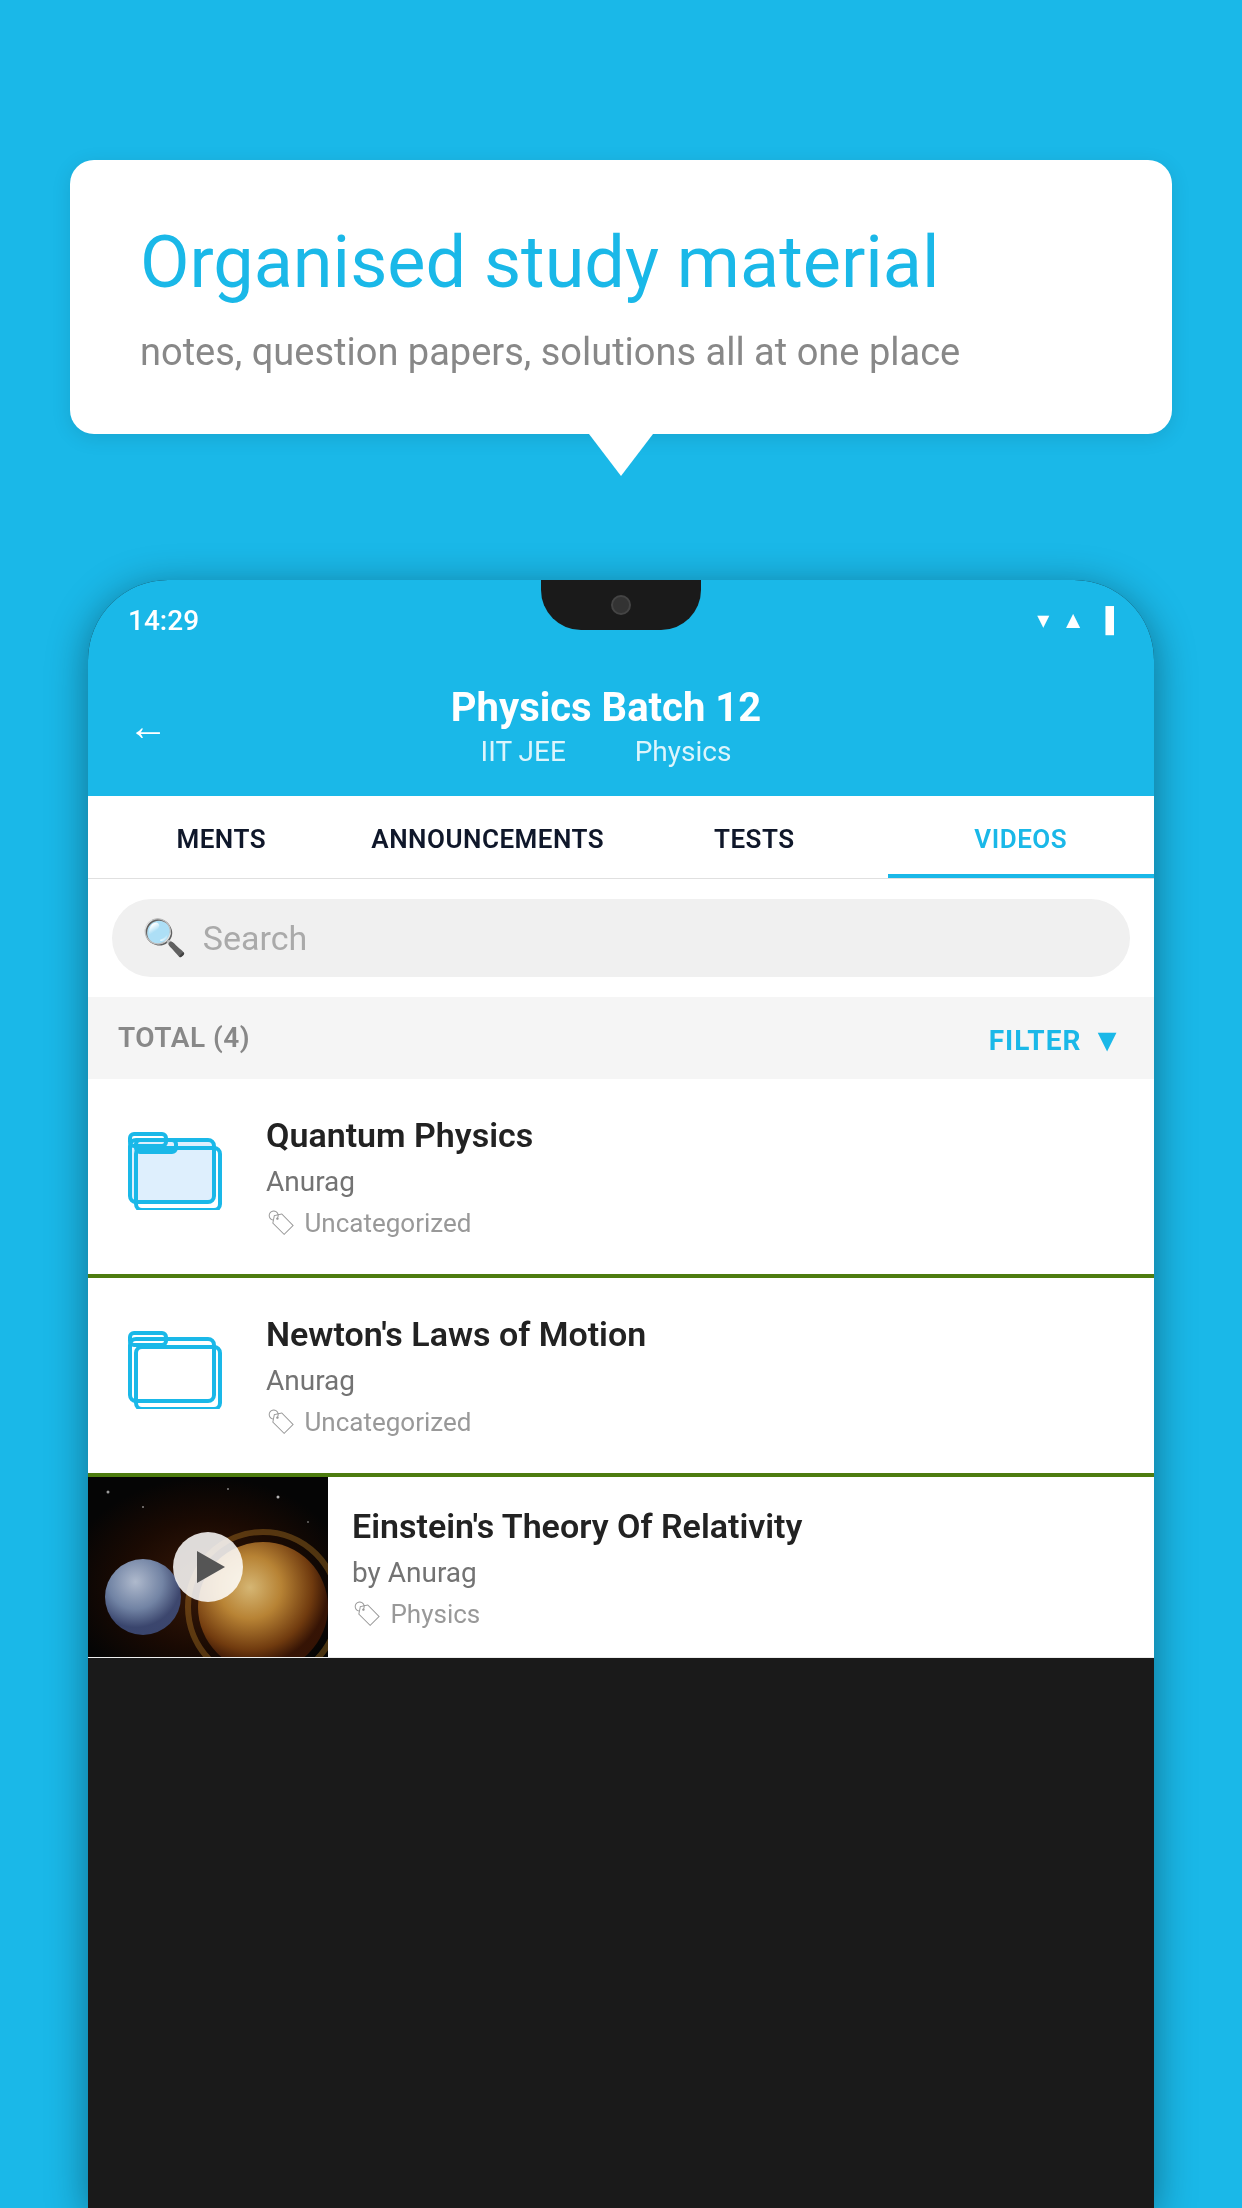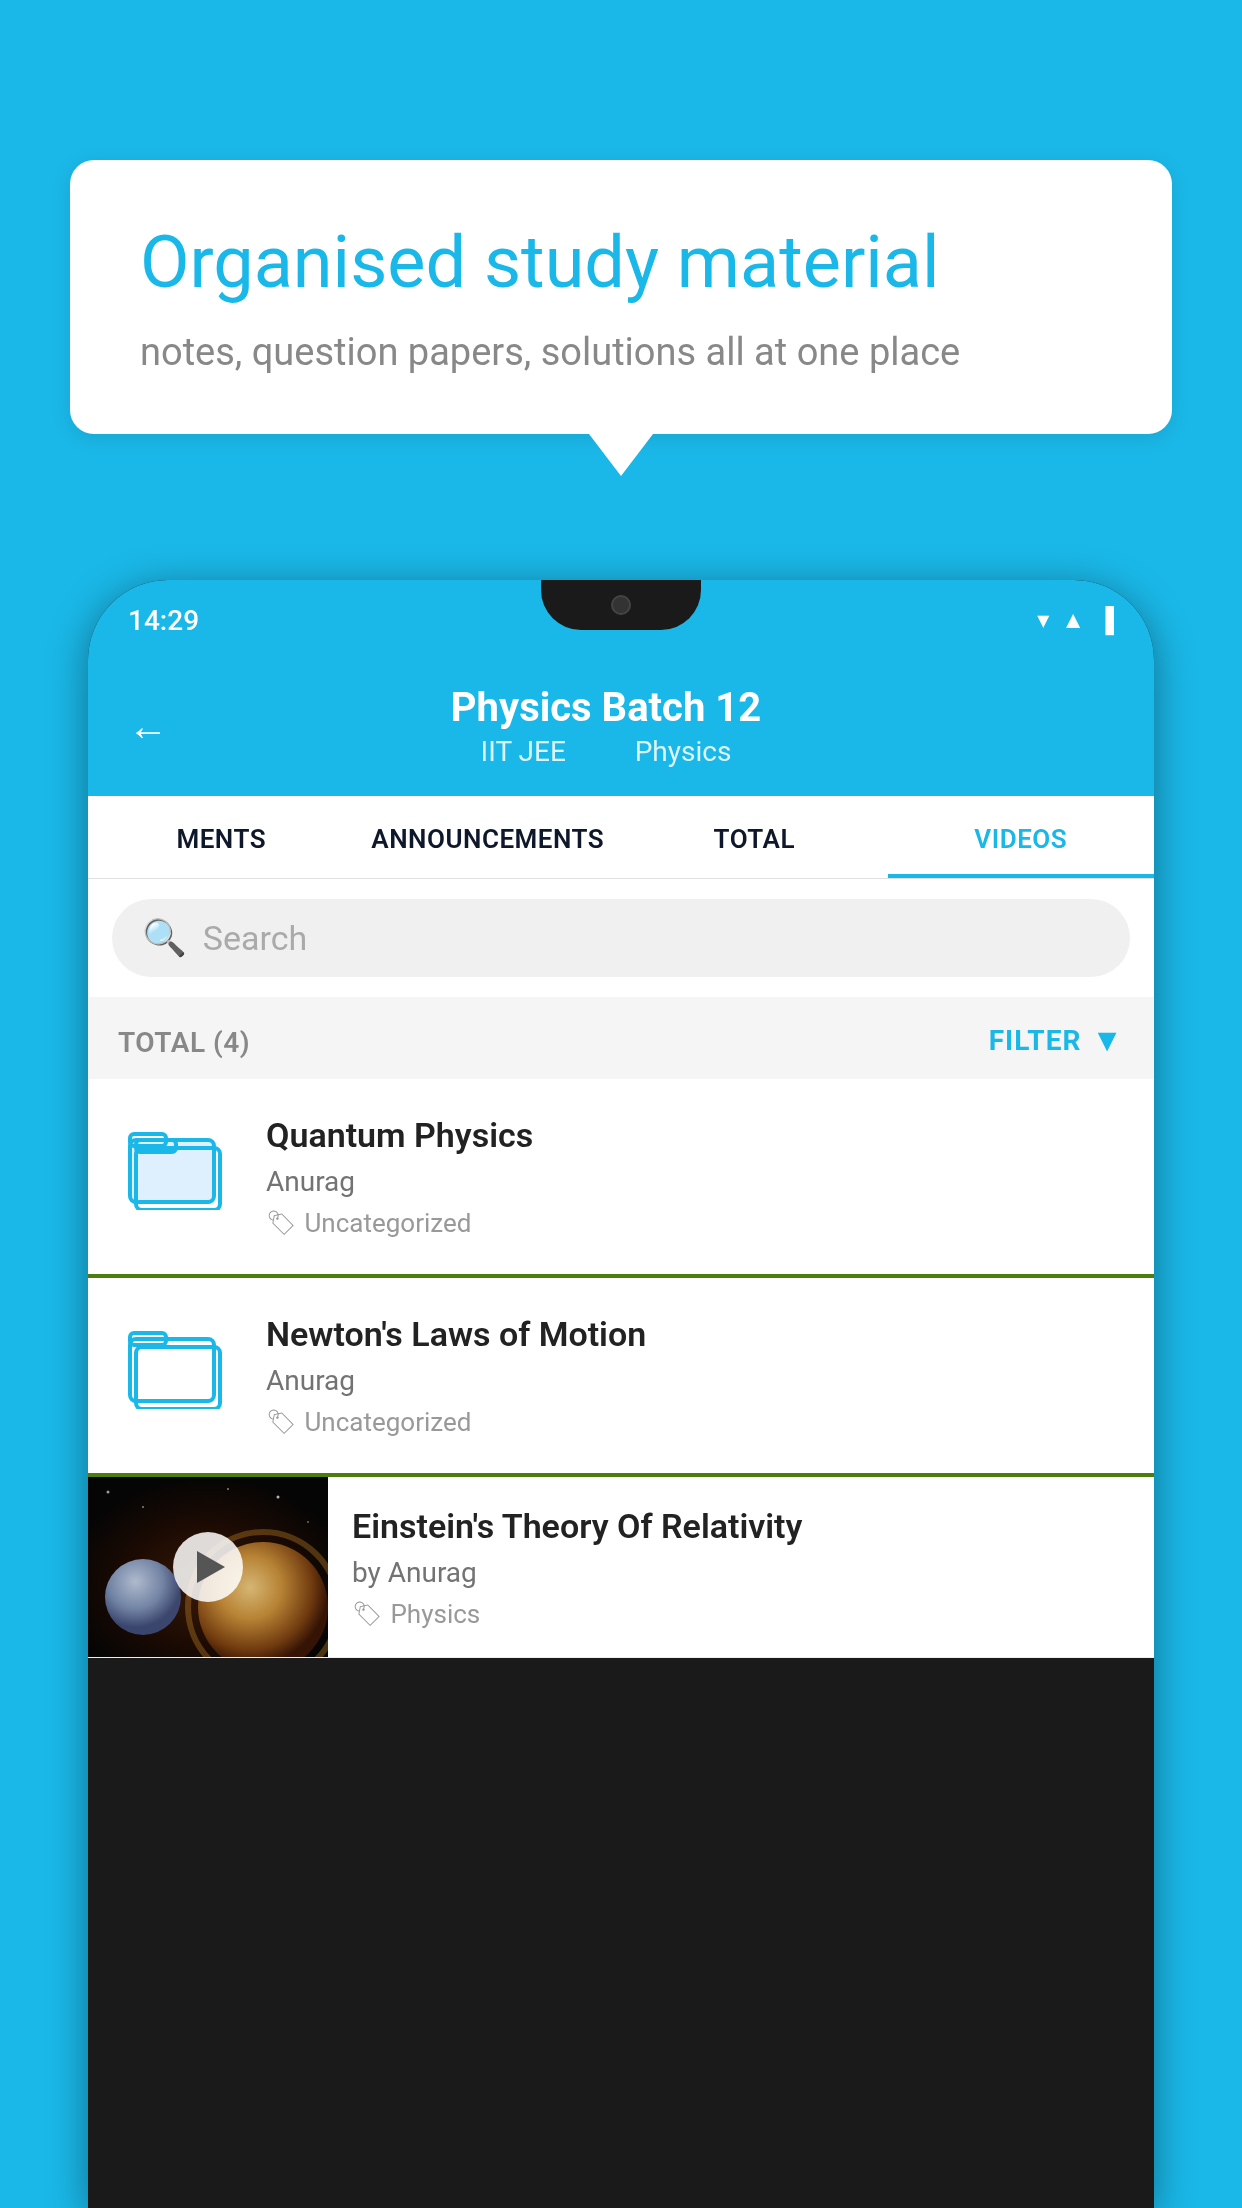--- a/index.html
+++ b/index.html
@@ -211,21 +211,21 @@
 
     .search-placeholder {
       color: #aaa;
       font-size: 34px;
     }
 
     
     .filter-row {
       display: flex;
       justify-content: space-between;
-      align-items: flex-end;
+      align-items: flex-start;
       padding: 24px 30px 20px;
       background: #f5f5f5;
     }
 
     .total-label {
       color: #888;
       font-size: 28px;
       font-weight: 600;
       letter-spacing: 0.5px;
     }
@@ -389,21 +389,21 @@
   </div>
 
   <div class="tabs-bar">
     <div class="tab-item">
       <span>MENTS</span>
     </div>
     <div class="tab-item">
       <span>ANNOUNCEMENTS</span>
     </div>
     <div class="tab-item">
-      <span>TOTAL</span>
+      <span>TESTS</span>
     </div>
     <div class="tab-item active">
       <span>VIDEOS</span>
     </div>
   </div>
 
   <div class="search-bar-wrapper">
     <div class="search-bar">
       <span class="search-icon">🔍</span>
       <span class="search-placeholder">Search</span>

